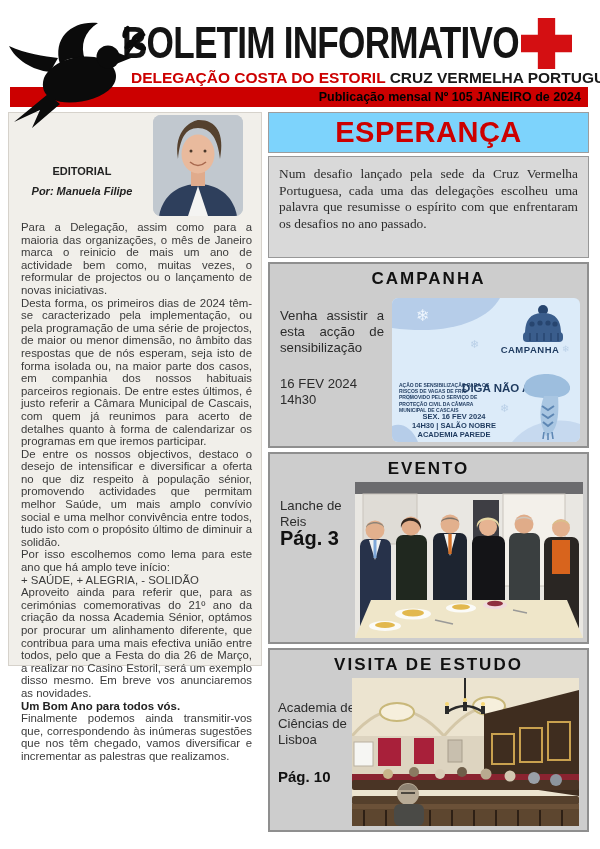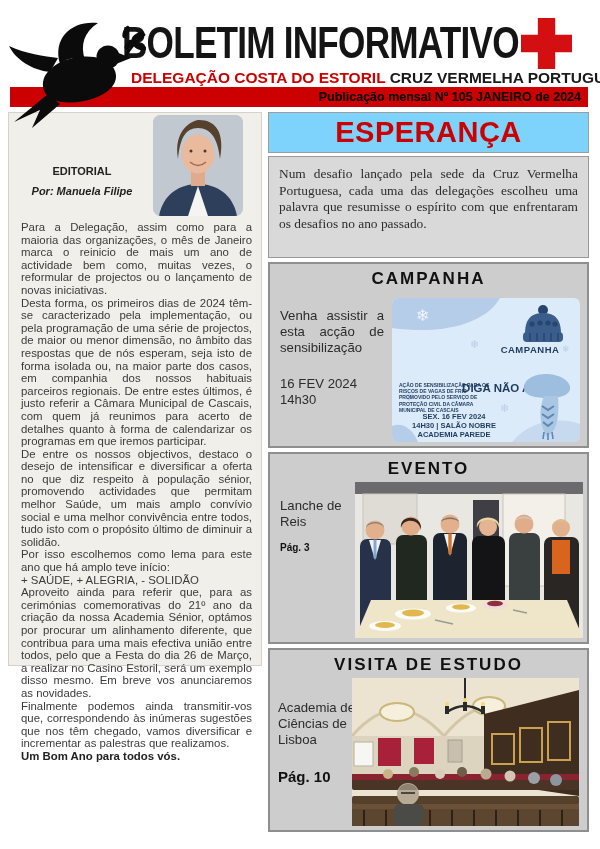--- a/index.html
+++ b/index.html
@@ -56,21 +56,21 @@
   .section-title{
     position:absolute;left:0;top:5px;width:100%;text-align:center;
     font-size:17px;font-weight:bold;color:#111;letter-spacing:2px;
   }
   #campanha-panel{top:262px;height:186px;}
   #campanha-invite{left:10px;top:44px;width:104px;font-size:13.2px;line-height:16px;text-align:justify;color:#2c2c2c;}
   #campanha-date{left:10px;top:112px;font-size:13.2px;color:#2c2c2c;}
   #campanha-time{left:10px;top:128px;font-size:13px;color:#2c2c2c;}
   #evento-panel{top:452px;height:192px;}
   #evento-item{left:10px;top:44px;width:74px;font-size:13.2px;line-height:16px;color:#2c2c2c;}
-  #evento-page{left:10px;top:88px;font-size:10px;font-weight:bold;color:#111;}
+  #evento-page{left:10px;top:73px;font-size:20px;font-weight:bold;color:#111;}
   #visita-panel{top:648px;height:184px;}
   #visita-item{left:8px;top:50px;width:84px;font-size:13.2px;line-height:16px;color:#2c2c2c;}
   #visita-page{left:8px;top:118px;font-size:15px;font-weight:bold;color:#111;}
 
   .photo{overflow:hidden;background:#ddd;}
   #evento-photo{left:85px;top:28px;width:228px;height:156px;}
   #visita-photo{left:82px;top:28px;width:227px;height:148px;}
 
   
   #poster{
@@ -145,22 +145,22 @@
     </svg>
   </div>
 
   <div class="abs" id="editorial-body">
     <p>Para a Delegação, assim como para a maioria das organizações, o mês de Janeiro marca o reinicio de mais um ano de actividade bem como, muitas vezes, o reformular de projectos ou o lançamento de novas iniciativas.</p>
     <p>Desta forma, os primeiros dias de 2024 têm-se caracterizado pela implementação, ou pela programação de uma série de projectos, de maior ou menor dimensão, no âmbito das respostas que de nós esperam, seja isto de forma isolada ou, na maior parte dos casos, em companhia dos nossos habituais parceiros regionais. De entre estes últimos, é justo referir a Câmara Municipal de Cascais, com quem já reunimos para acerto de detalhes quanto à forma de calendarizar os programas em que iremos participar.</p>
     <p>De entre os nossos objectivos, destaco o desejo de intensificar e diversificar a oferta no que diz respeito à população sénior, promovendo actividades que permitam melhor Saúde, um mais amplo convívio social e uma melhor convivência entre todos, tudo isto com o propósito último de diminuir a solidão.</p>
     <p>Por isso escolhemos como lema para este ano que há amplo teve início:</p>
     <p>+ SAÚDE, + ALEGRIA, - SOLIDÃO</p>
     <p>Aproveito ainda para referir que, para as cerimónias comemorativas do 21º ano da criação da nossa Academia Sénior, optámos por procurar um alinhamento diferente, que contribua para uma mais efectiva união entre todos, pelo que a Festa do dia 26 de Março, a realizar no Casino Estoril, será um exemplo disso mesmo. Em breve vos anunciaremos as novidades.</p>
+    <p id="editorial-closing">Um Bom Ano para todos vós.</p>
     <p>Finalmente podemos ainda transmitir-vos que, correspondendo às inúmeras sugestões que nos têm chegado, vamos diversificar e incrementar as palestras que realizamos.</p>
-    <p id="editorial-closing">Um Bom Ano para todos vós.</p>
   </div>
 </div>
 
 <div class="abs panel" id="esperanca-band">ESPERANÇA</div>
 
 <div class="abs panel" id="esperanca-box">
   <div class="just">Num desafio lançado pela sede da Cruz Vermelha Portuguesa, cada uma das delegações escolheu uma palavra que resumisse o espírito com que enfrentaram os desafios no ano passado.</div>
 </div>
 
 <div class="abs panel section" id="campanha-panel">

